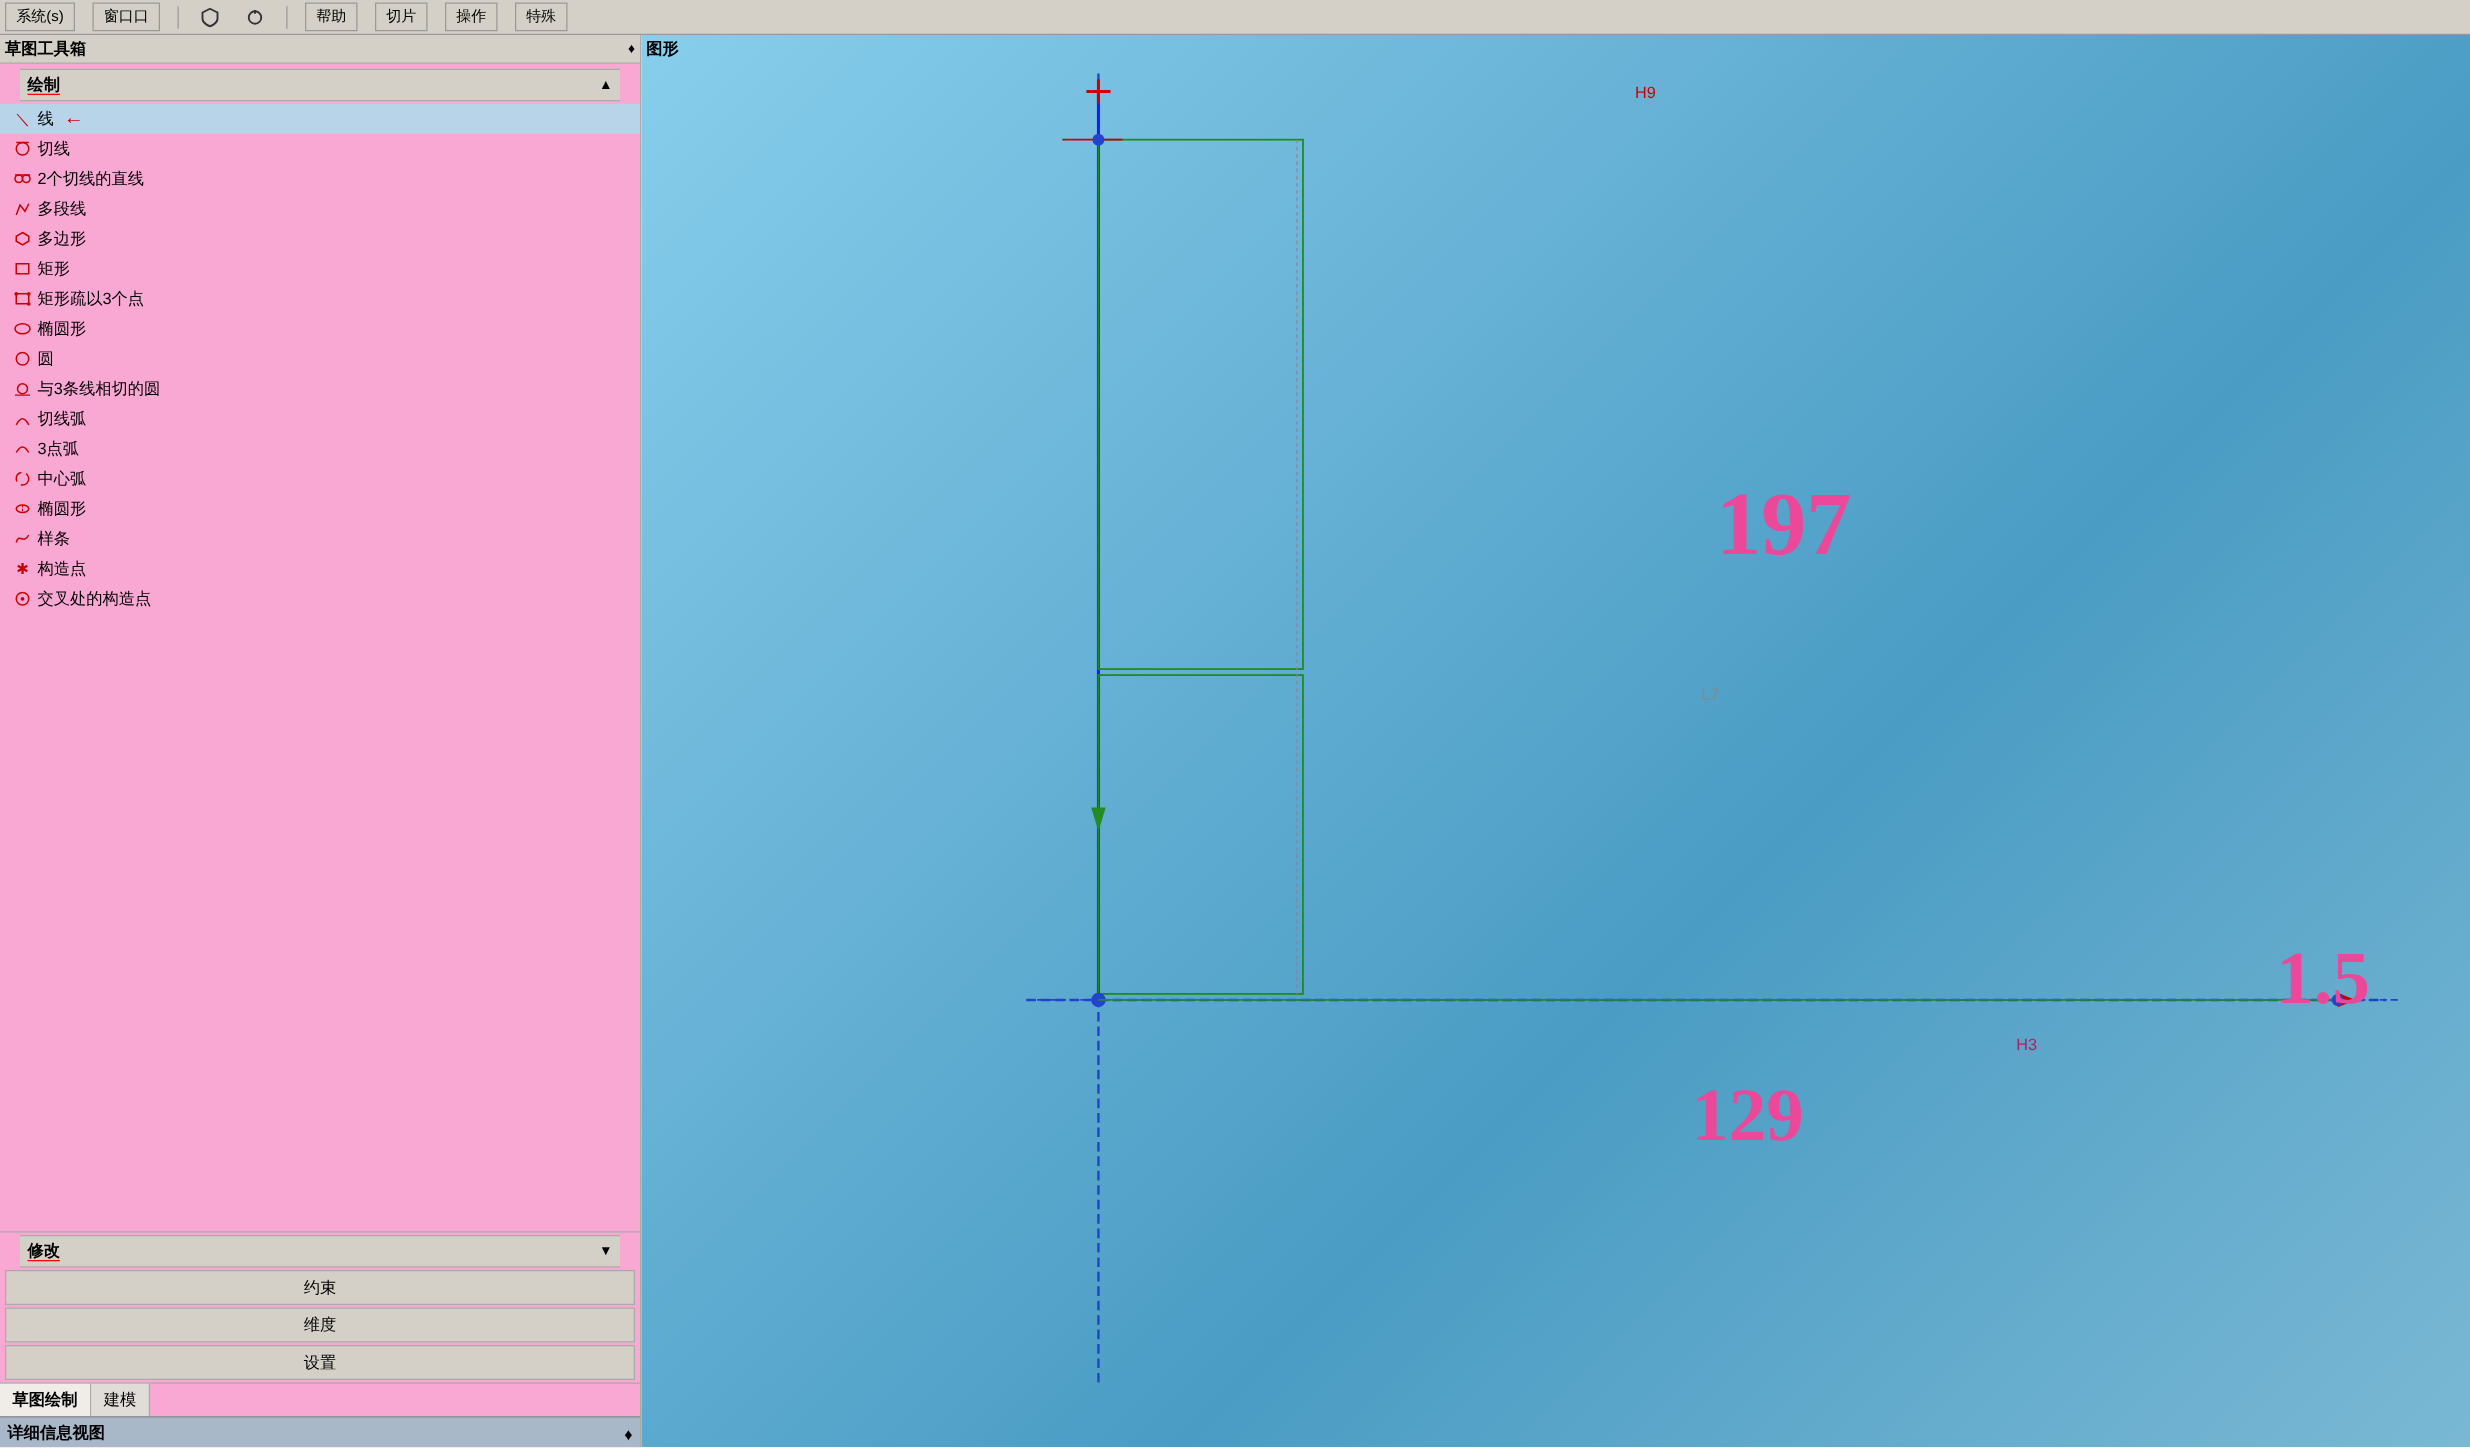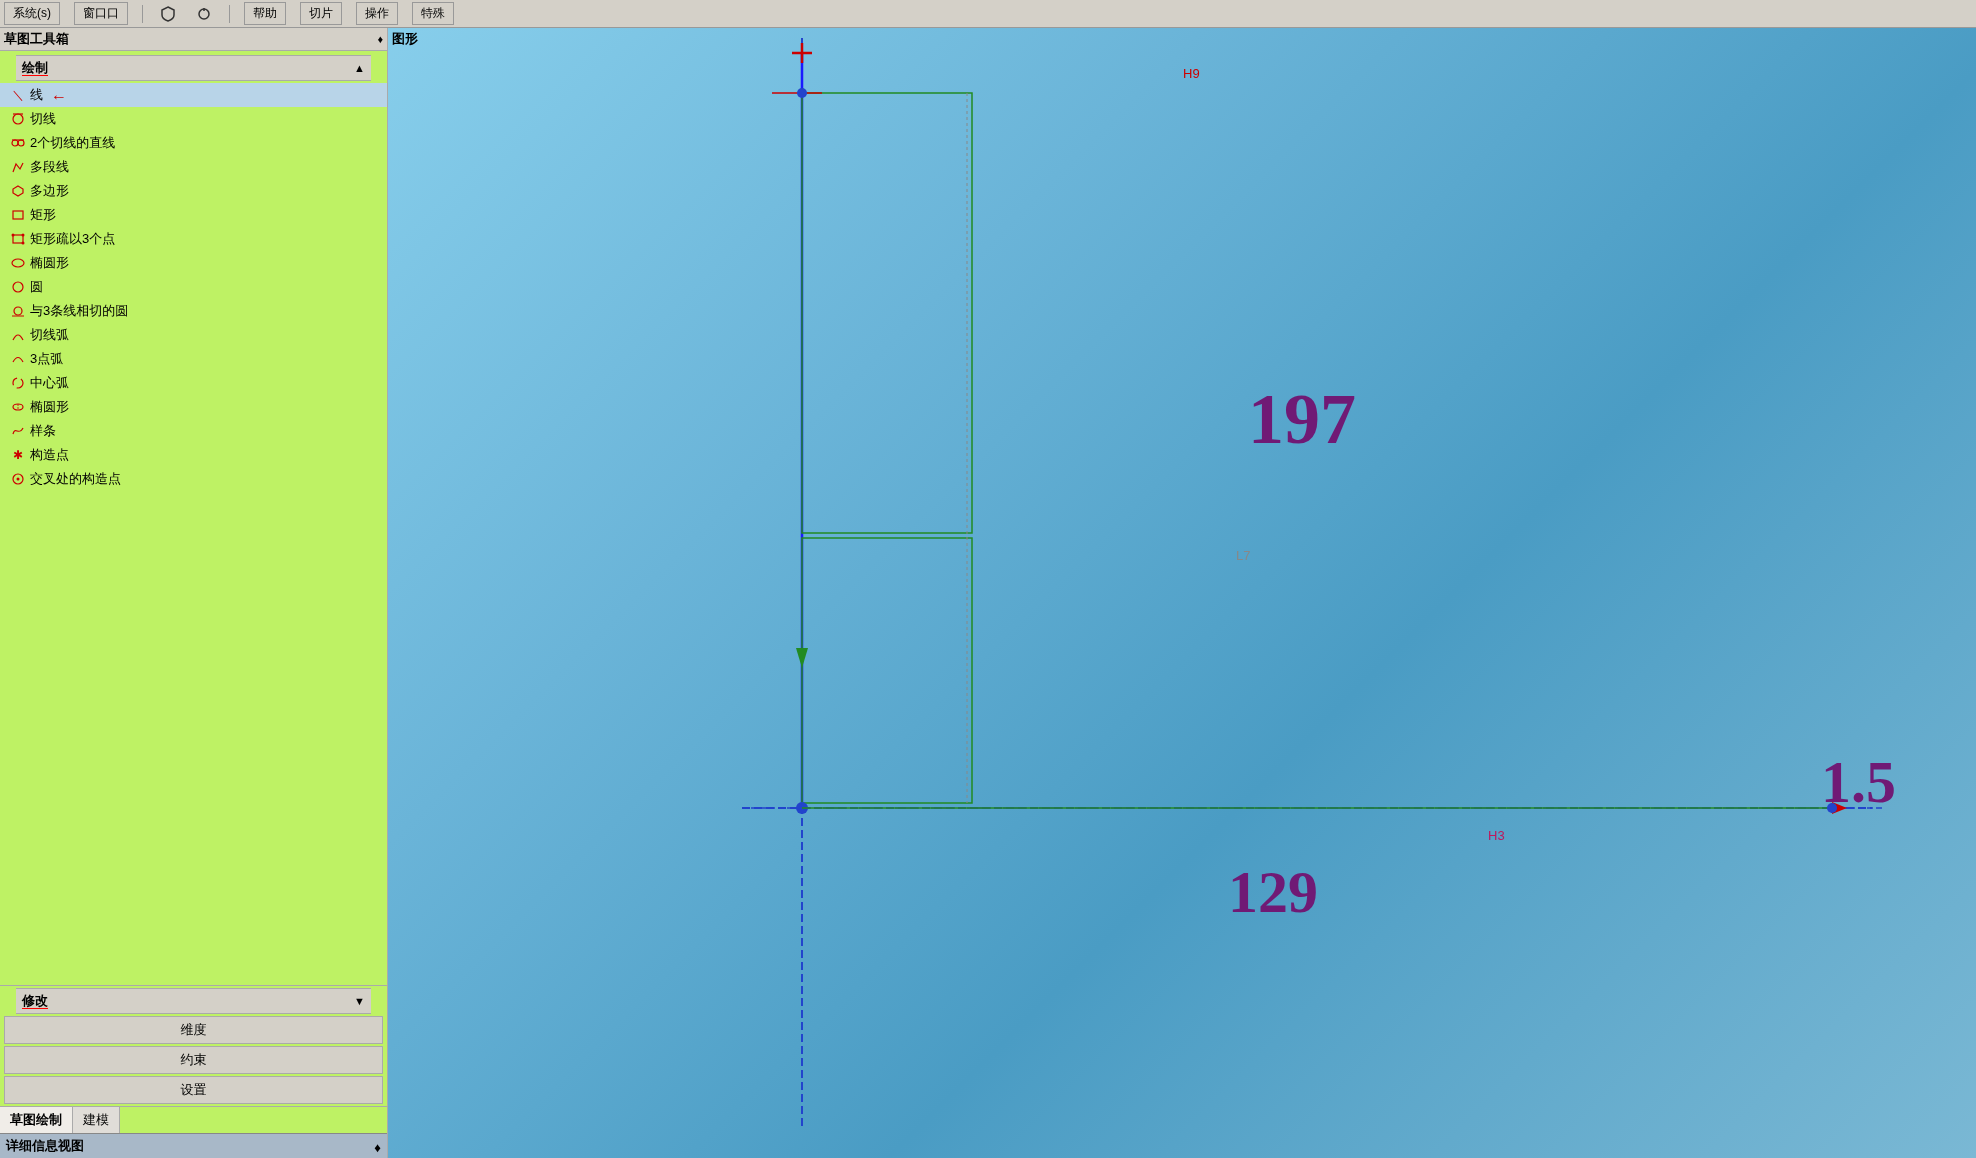--- a/index.html
+++ b/index.html
@@ -47,22 +47,22 @@
 
     
     .main-area {
       display: flex;
       flex: 1;
       overflow: hidden;
     }
 
     
     .left-panel {
-      width: 388px;
-      background: #bef264;
+      width: 513px;
+      background: #f9a8d4;
       border-right: 1px solid #aaa;
       display: flex;
       flex-direction: column;
       flex-shrink: 0;
     }
 
     .panel-header {
       display: flex;
       align-items: center;
       justify-content: space-between;
@@ -216,21 +216,21 @@
       inset: 0;
       width: 100%;
       height: 100%;
     }
 
     
     .dim-label {
       position: absolute;
       font-family: 'Comic Sans MS', cursive;
       font-weight: bold;
-      color: #701a75;
+      color: #ec4899;
       text-align: center;
     }
 
     .dim-197 {
       font-size: 72px;
       top: 350px;
       left: 860px;
     }
 
     .dim-129 {
@@ -465,22 +465,22 @@
         <span>交叉处的构造点</span>
       </div>
 
     </div>
 
     <div class="bottom-section">
       <div class="section-header">
         <span class="section-header-text">修改</span>
         <span class="section-arrow">▼</span>
       </div>
+      <button class="bottom-btn">约束</button>
       <button class="bottom-btn">维度</button>
-      <button class="bottom-btn">约束</button>
       <button class="bottom-btn">设置</button>
     </div>
 
     <div class="tab-row">
       <div class="tab-item active">草图绘制</div>
       <div class="tab-item">建模</div>
     </div>
 
     <div class="detail-panel">
       <span>详细信息视图</span>

